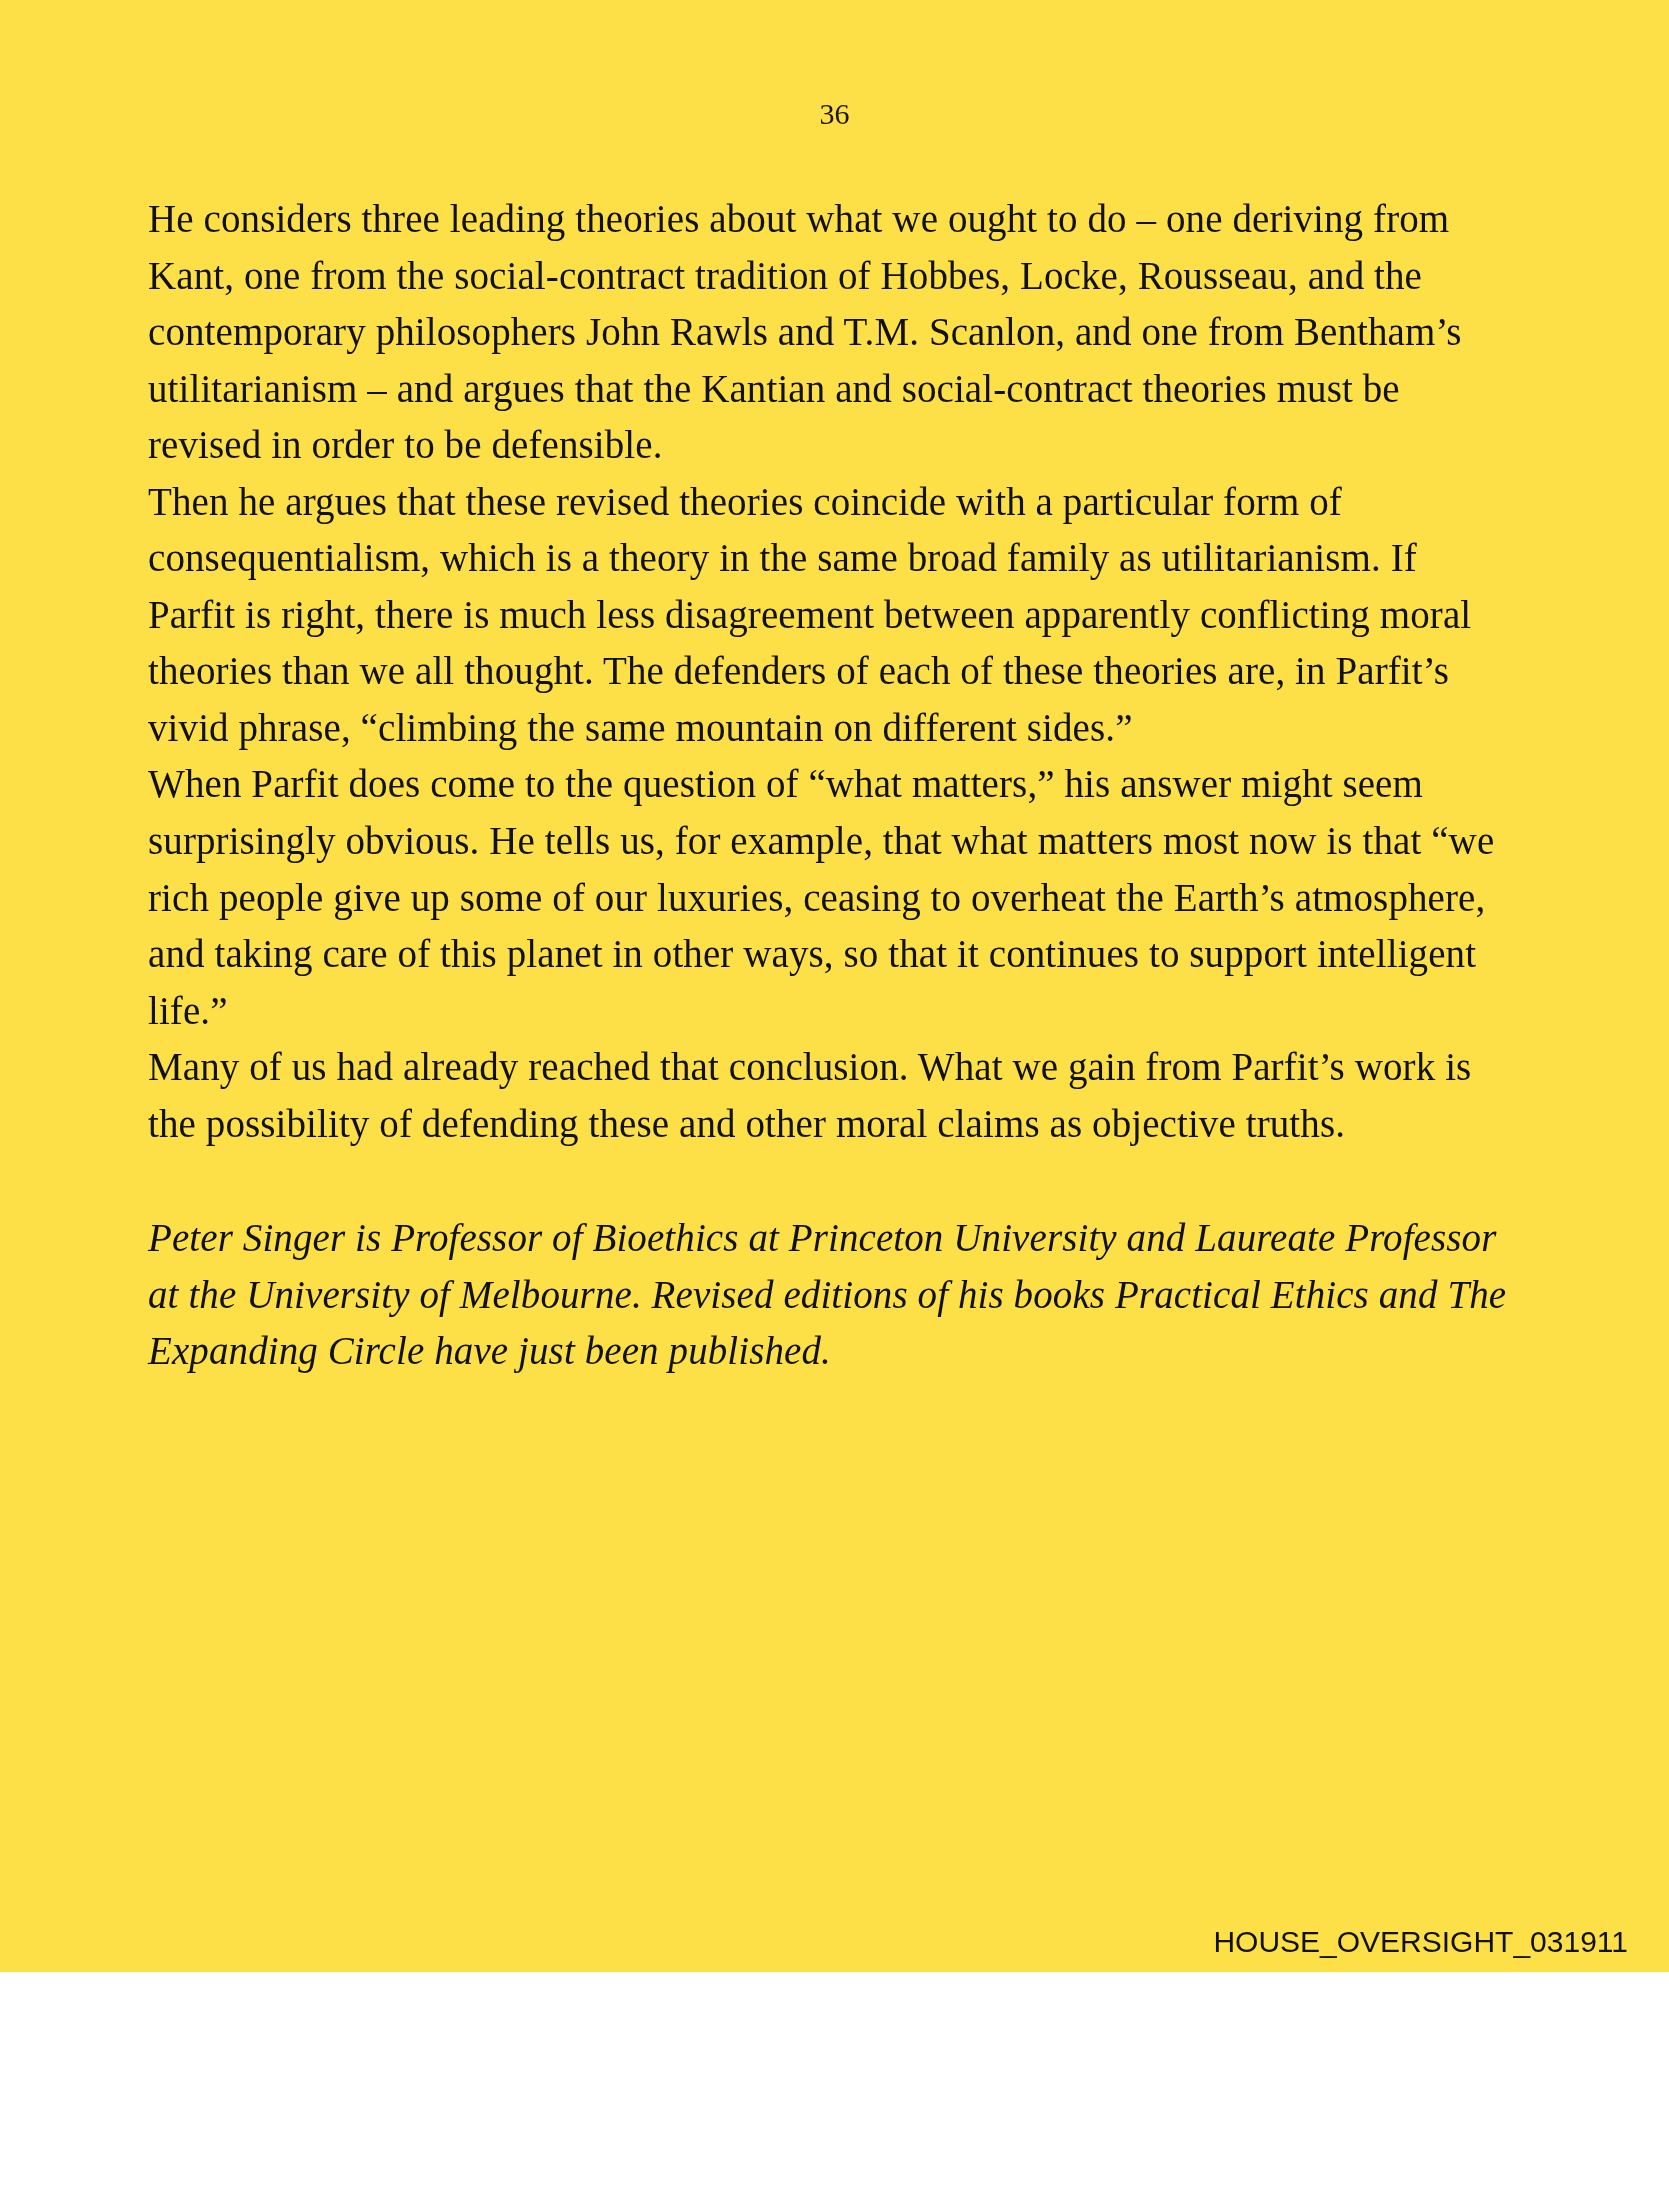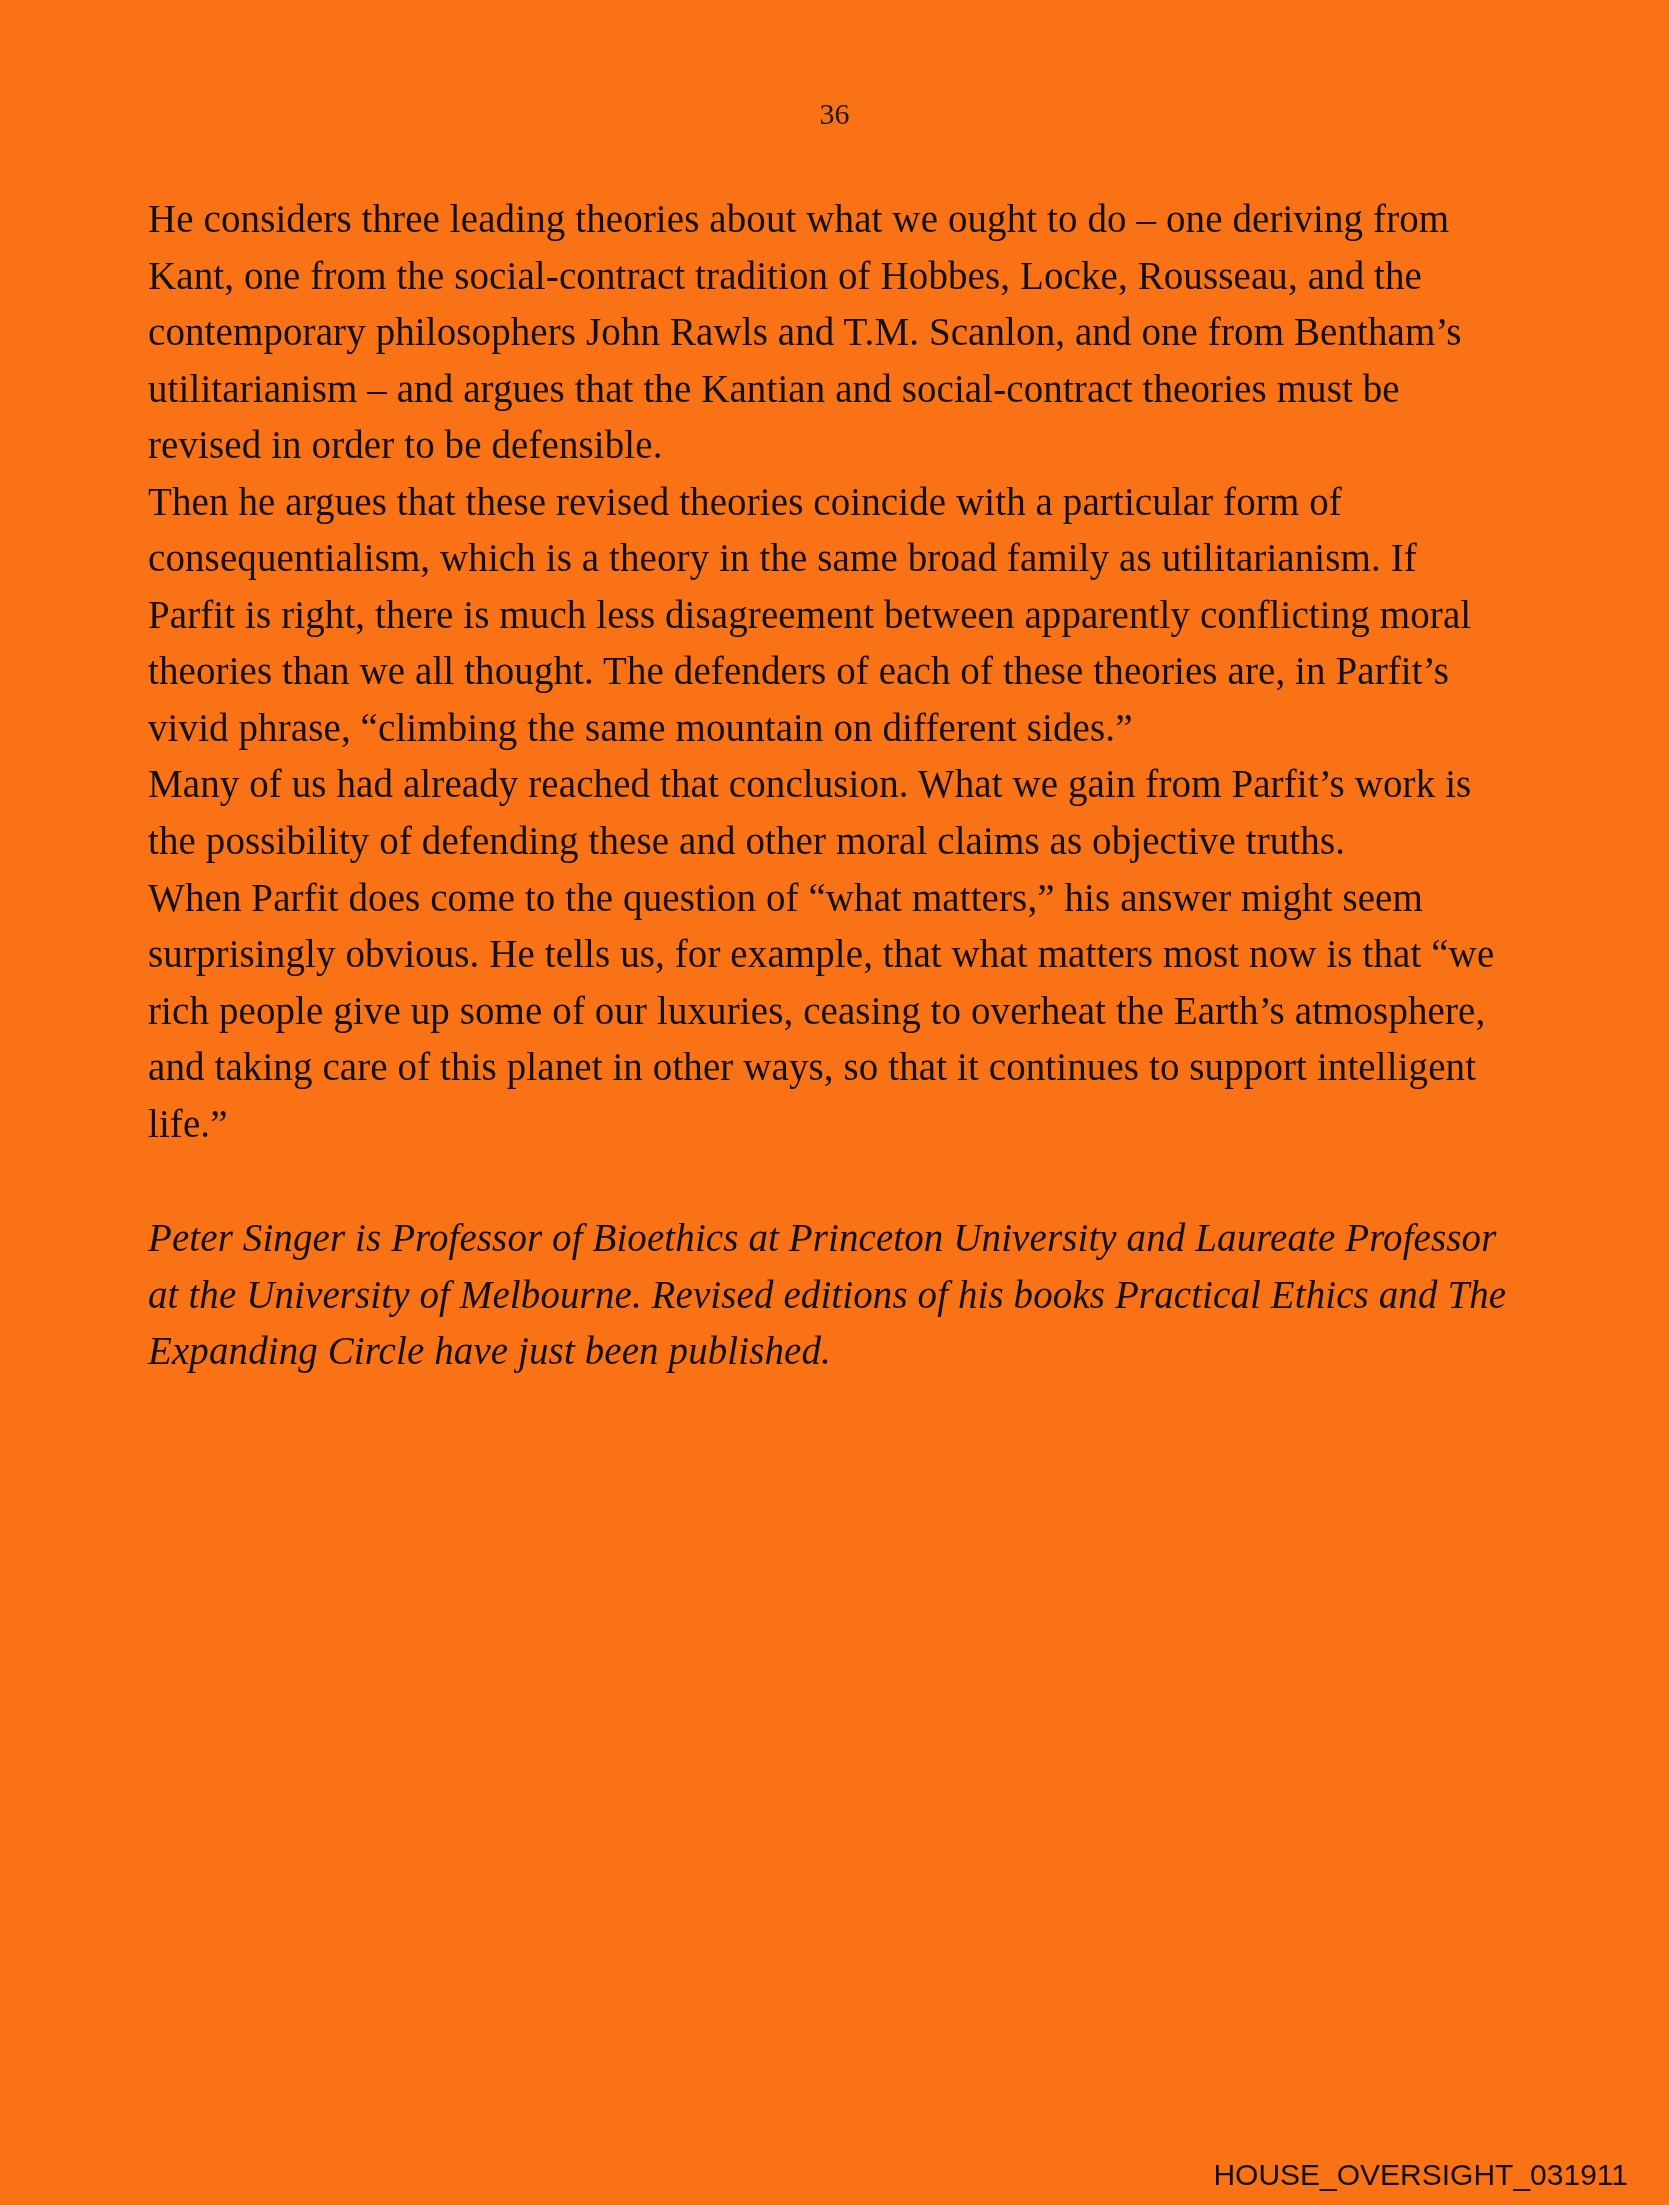--- a/index.html
+++ b/index.html
@@ -3,22 +3,22 @@
 <meta charset="utf-8">
 <style>
   html, body {
     margin: 0;
     padding: 0;
     background: #ffffff;
   }
   .page {
     position: relative;
     width: 1669px;
-    height: 2205px;
-    background: #f97316;
+    height: 1972px;
+    background: #fde047;
     font-family: "Liberation Serif", serif;
     color: #111111;
     box-sizing: border-box;
     overflow: hidden;
   }
   .page-number {
     padding-top: 97px;
     text-align: center;
     font-size: 30px;
     color: #1a1a1a;
@@ -50,21 +50,21 @@
 </head>
 <body>
 
 <div class="page">
 
   <div class="page-number">36</div>
 
   <div class="content">
     <p>He considers three leading theories about what we ought to do – one deriving from Kant, one from the social-contract tradition of Hobbes, Locke, Rousseau, and the contemporary philosophers John Rawls and T.M. Scanlon, and one from Bentham’s utilitarianism – and argues that the Kantian and social-contract theories must be revised in order to be defensible.</p>
     <p>Then he argues that these revised theories coincide with a particular form of consequentialism, which is a theory in the same broad family as utilitarianism. If Parfit is right, there is much less disagreement between apparently conflicting moral theories than we all thought. The defenders of each of these theories are, in Parfit’s vivid phrase, “climbing the same mountain on different sides.”</p>
+    <p>When Parfit does come to the question of “what matters,” his answer might seem surprisingly obvious. He tells us, for example, that what matters most now is that “we rich people give up some of our luxuries, ceasing to overheat the Earth’s atmosphere, and taking care of this planet in other ways, so that it continues to support intelligent life.”</p>
     <p>Many of us had already reached that conclusion. What we gain from Parfit’s work is the possibility of defending these and other moral claims as objective truths.</p>
-    <p>When Parfit does come to the question of “what matters,” his answer might seem surprisingly obvious. He tells us, for example, that what matters most now is that “we rich people give up some of our luxuries, ceasing to overheat the Earth’s atmosphere, and taking care of this planet in other ways, so that it continues to support intelligent life.”</p>
     <p class="bio">Peter Singer is Professor of Bioethics at Princeton University and Laureate Professor at the University of Melbourne. Revised editions of his books Practical Ethics and The Expanding Circle have just been published.</p>
   </div>
 
   <div class="footer">HOUSE_OVERSIGHT_031911</div>
 
 </div>
 
 
 </body></html>

